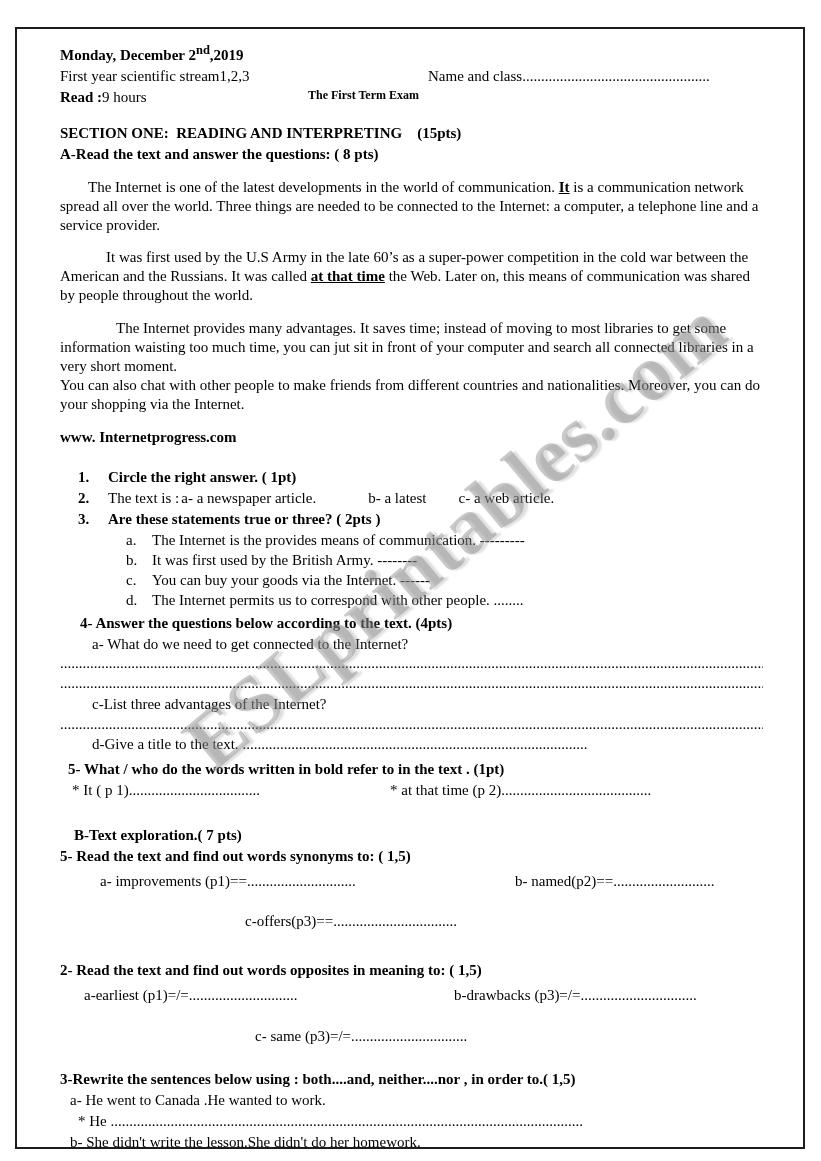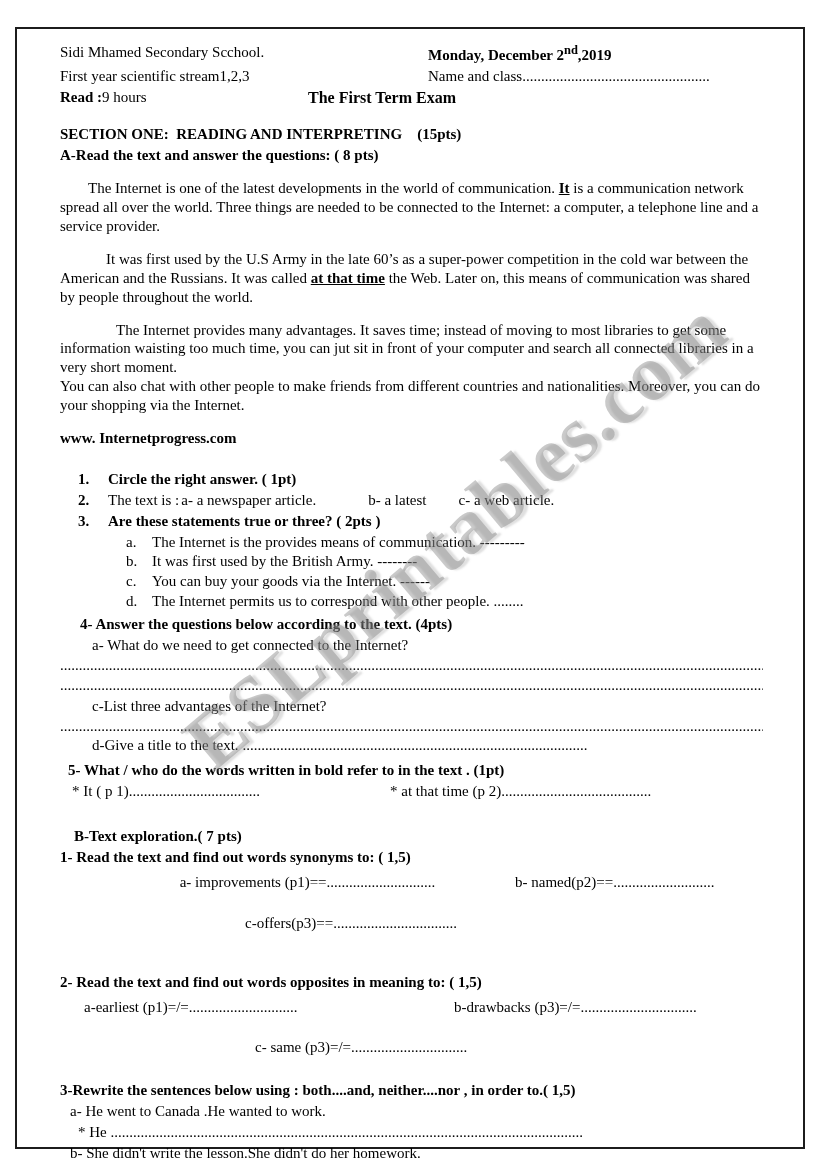--- a/index.html
+++ b/index.html
@@ -37,21 +37,21 @@
     font-size: 15px;
     line-height: 1.26;
     z-index: 1;
   }
   .b { font-weight: bold; }
   .u { text-decoration: underline; }
   .pre { white-space: pre-wrap; }
   .hrow { display: flex; line-height: 1.4; }
   .h-left { width: 368px; flex: none; }
   .time-cell { width: 248px; flex: none; }
-  .exam-title { font-size: 16px; }
+  .exam-title { font-size: 12px; }
   .sec-heading { margin-top: 16px; font-weight: bold; }
   .sub-heading { margin-top: 2px; font-weight: bold; }
   .para { margin: 14px 0 0 0; text-align: left; }
   .indent1 { text-indent: 28px; }
   .indent2 { text-indent: 46px; }
   .indent3 { text-indent: 56px; }
   .website { margin-top: 14px; text-align: left; font-weight: bold; }
   .qlist { margin-top: 22px; }
   .qrow { display: flex; padding-left: 18px; margin: 2px 0; }
   .qnum { width: 30px; flex: none; font-weight: bold; }
@@ -63,43 +63,42 @@
   .q4-heading { margin-top: 4px; padding-left: 20px; font-weight: bold; }
   .q4-item { padding-left: 32px; margin-top: 2px; }
   .dotline { white-space: nowrap; overflow: hidden; margin: 1px 0; }
   .q4d-row { padding-left: 32px; white-space: nowrap; overflow: hidden; margin-top: 0; }
   .q5-heading { margin-top: 6px; padding-left: 8px; font-weight: bold; }
   .q5-row { display: flex; padding-left: 12px; font-weight: normal; margin-top: 2px; }
   .q5-left { width: 318px; flex: none; white-space: nowrap; overflow: hidden; }
   .q5-right { white-space: nowrap; overflow: hidden; }
   .secb-heading { margin-top: 26px; padding-left: 14px; font-weight: bold; }
   .ex-heading { margin-top: 2px; font-weight: bold; }
-  .ex1-row { display: flex; padding-left: 40px; margin-top: 6px; text-align: center; }
+  .ex1-row { display: flex; padding-left: 40px; margin-top: 6px; }
   .ex1-left { width: 415px; flex: none; }
   .ex1-c { padding-left: 185px; margin-top: 22px; }
   .ex2-row { display: flex; padding-left: 24px; margin-top: 6px; }
   .ex2-left { width: 370px; flex: none; }
   .ex2-c { padding-left: 195px; margin-top: 22px; }
-  .ex2-heading { margin-top: 40px; }
+  .ex2-heading { margin-top: 30px; }
   .ex3-heading { margin-top: 24px; }
   .ex3-sentence { padding-left: 10px; margin-top: 2px; }
   .ex3-answer { padding-left: 18px; margin-top: 2px; white-space: nowrap; overflow: hidden; }
 </style>
 </head>
 <body>
 
 <div class="frame"></div>
 
 <div class="watermark">ESLprintables.com</div>
 
 <div class="content">
 
   <header>
     <div class="hrow">
-      <span class="h-left">Sidi Mhamed Secondary Scchool.</span>
       <span class="b"><span>Monday, December 2</span><sup>nd</sup><span>,2019</span></span>
     </div>
     <div class="hrow">
       <span class="h-left">First year scientific stream1,2,3</span>
       <span>Name and  class..................................................</span>
     </div>
     <div class="hrow">
       <span class="time-cell"><span class="b">Read :</span><span>9 hours</span></span>
       <span class="b exam-title">The First Term Exam</span>
     </div>
@@ -160,21 +159,21 @@
 
     <div class="q5-heading">5- What / who do the words written in bold refer to in the text . (1pt)</div>
     <div class="q5-row">
       <span class="q5-left">* It ( p 1)...................................</span>
       <span class="q5-right">* at that time (p 2)........................................</span>
     </div>
   </div>
 
   <div class="secb-heading">B-Text exploration.( 7 pts)</div>
 
-  <div class="ex-heading">1- Read the text and find out words synonyms to: ( 1,5)</div>
+  <div class="ex-heading">5- Read the text and find out words synonyms to: ( 1,5)</div>
   <div class="ex1-row">
     <span class="ex1-left">a- improvements (p1)==.............................</span>
     <span>b- named(p2)==...........................</span>
   </div>
   <div class="ex1-c">c-offers(p3)==.................................</div>
 
   <div class="ex-heading ex2-heading">2- Read the text and find out words opposites in meaning to: ( 1,5)</div>
   <div class="ex2-row">
     <span class="ex2-left">a-earliest (p1)=/=.............................</span>
     <span>b-drawbacks (p3)=/=...............................</span>

